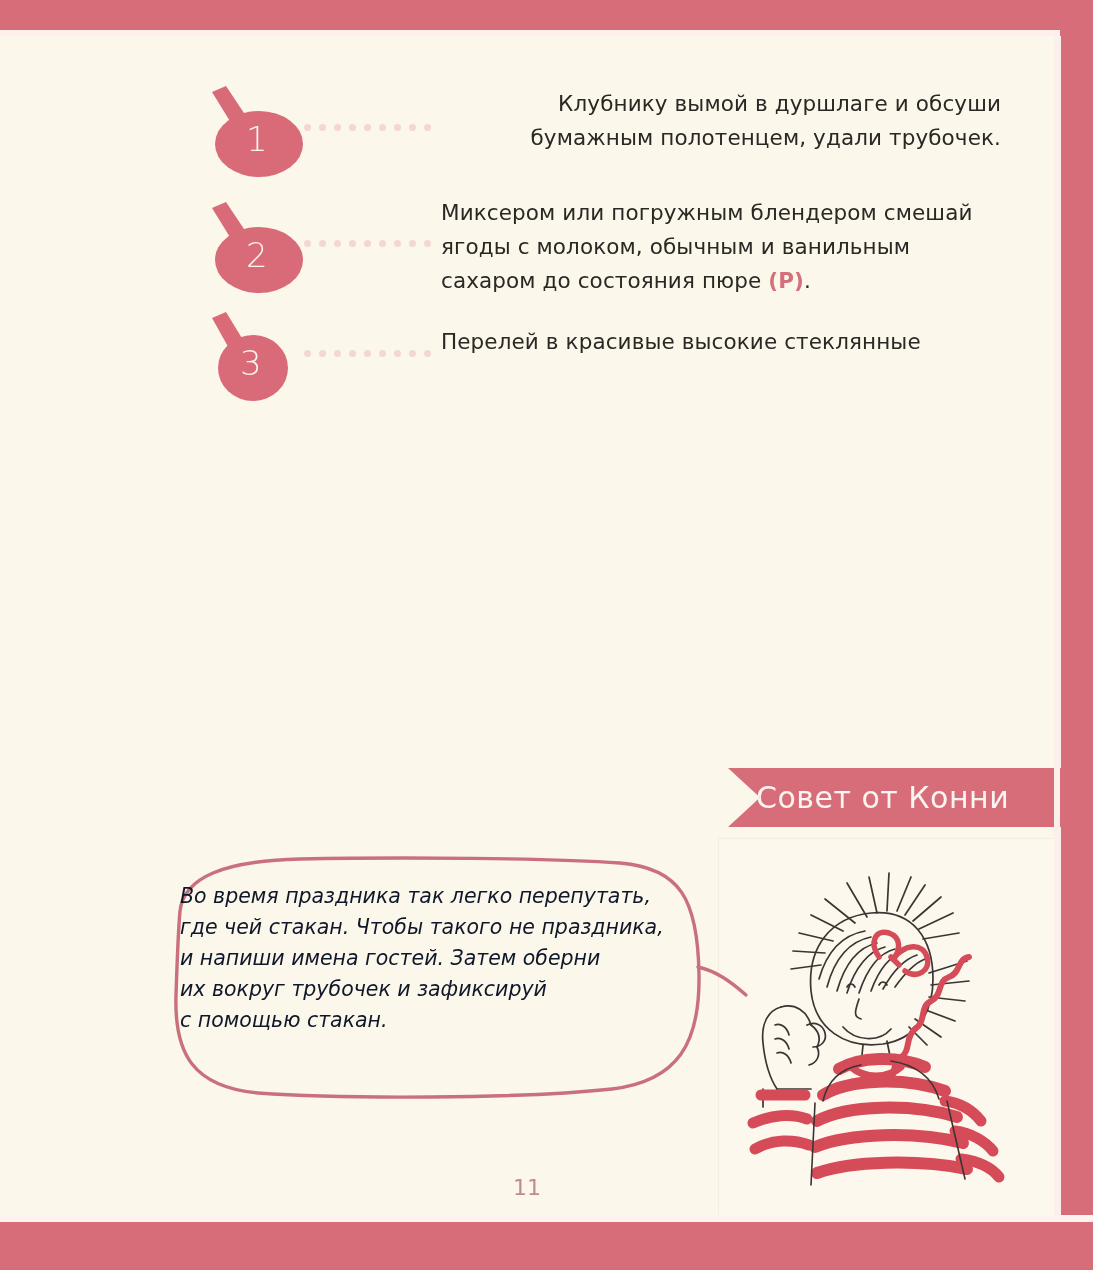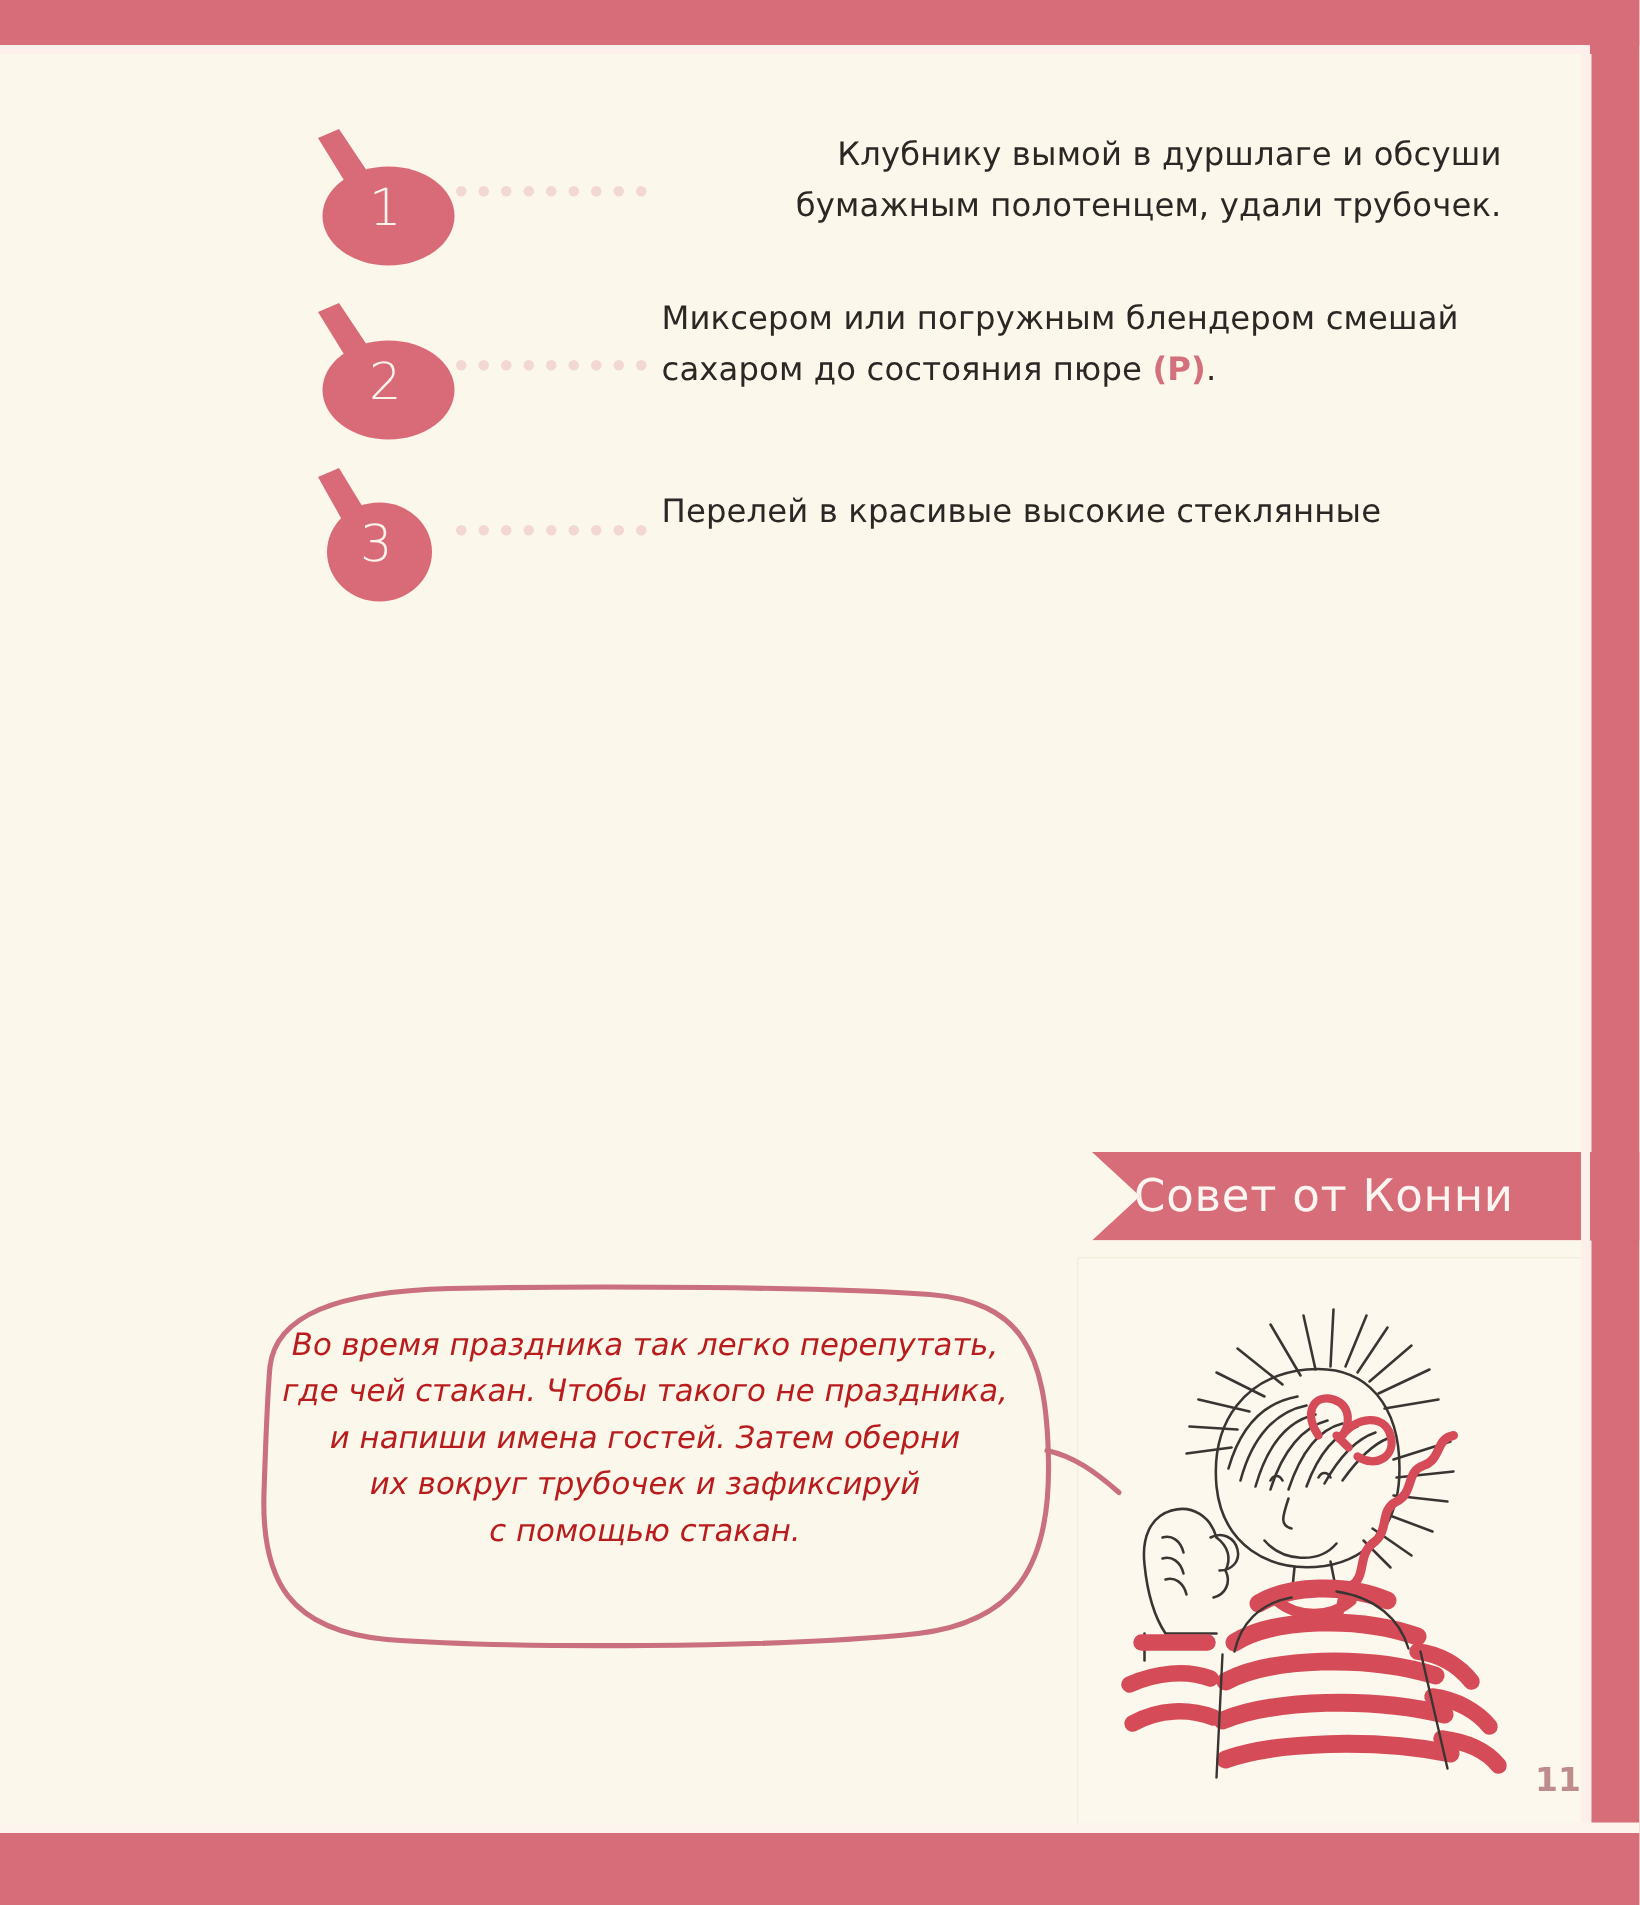--- a/index.html
+++ b/index.html
@@ -115,36 +115,35 @@
   }
   .illus-panel svg{position:absolute;left:0;top:0;}
 
   
   .bubble-wrap{
     position:absolute;left:150px;top:855px;width:620px;height:250px;
   }
   .bubble-wrap svg{position:absolute;left:0;top:0;}
   .bubble-text{
     position:absolute;left:30px;top:26px;width:500px;
-    text-align:center;
-    color:#b91c1c;
+    text-align:left;
+    color:#0f172a;
     font-family:"DejaVu Sans", sans-serif;
     font-style:italic;
     font-size:20.5px;
     line-height:31px;
   }
 
   
   .page-number{
     position:absolute;left:0;top:1175px;width:1054px;
-    text-align:right;
+    text-align:center;
     color:#BE8C8C;
     font-family:"DejaVu Sans", sans-serif;
     font-size:22px;
-    font-weight:bold;
   }
 </style>
 </head>
 <body>
 
 <div id="page">
 
   <div class="paper"></div>
 
   <div class="steps">
@@ -188,20 +187,21 @@
           <i></i>
           <i></i>
           <i></i>
           <i></i>
           <i></i>
           <i></i>
           <i></i>
       </div>
       <div class="step-text" style="top:196px;width:575px;">
         <div>Миксером или погружным блендером смешай</div>
+        <div>ягоды с молоком, обычным и ванильным</div>
         <div><span>сахаром до состояния пюре </span><span class="marker-p">(P)</span><span>.</span></div>
       </div>
     </div>
 
     <div class="step" style="top:0;">
       <div class="step-marker" style="top:308px;">
         <svg width="110" height="100" viewBox="0 0 110 100">
           <path d="M16 10 L30 4 L58 50 L44 60 Z" fill="#D96B78"></path>
           <ellipse cx="57" cy="60" rx="35" ry="33" fill="#D96B78"></ellipse>
         </svg>

